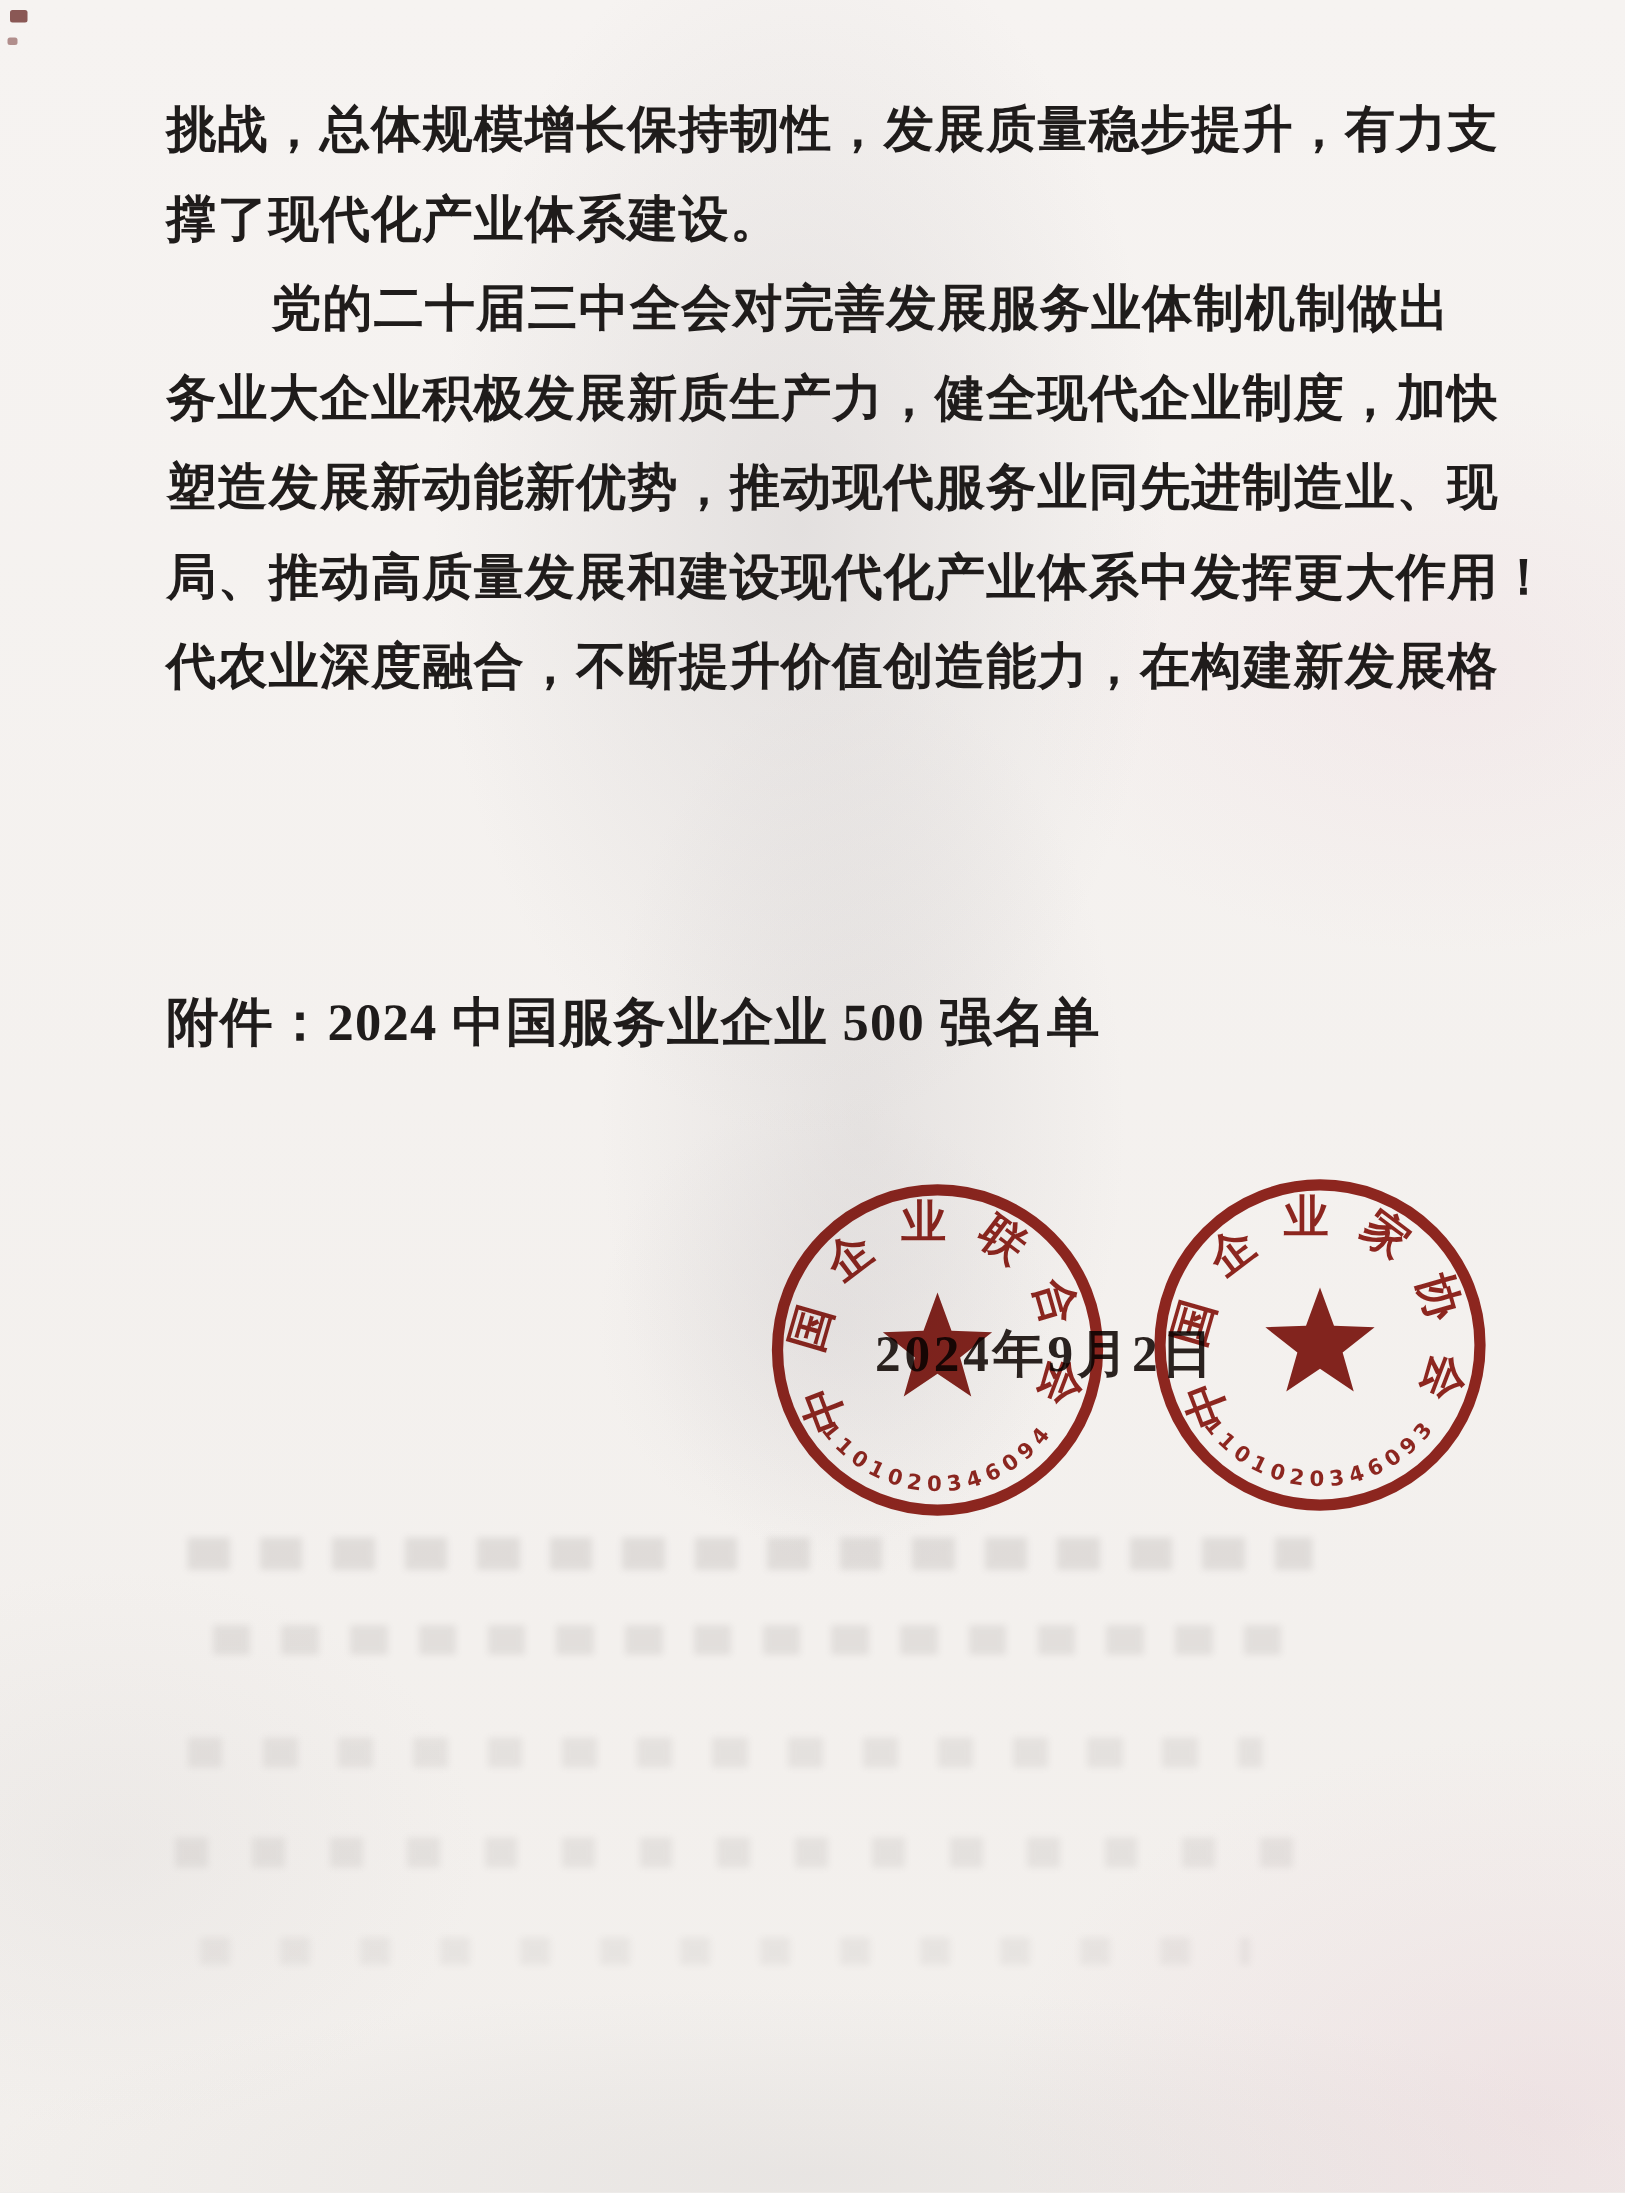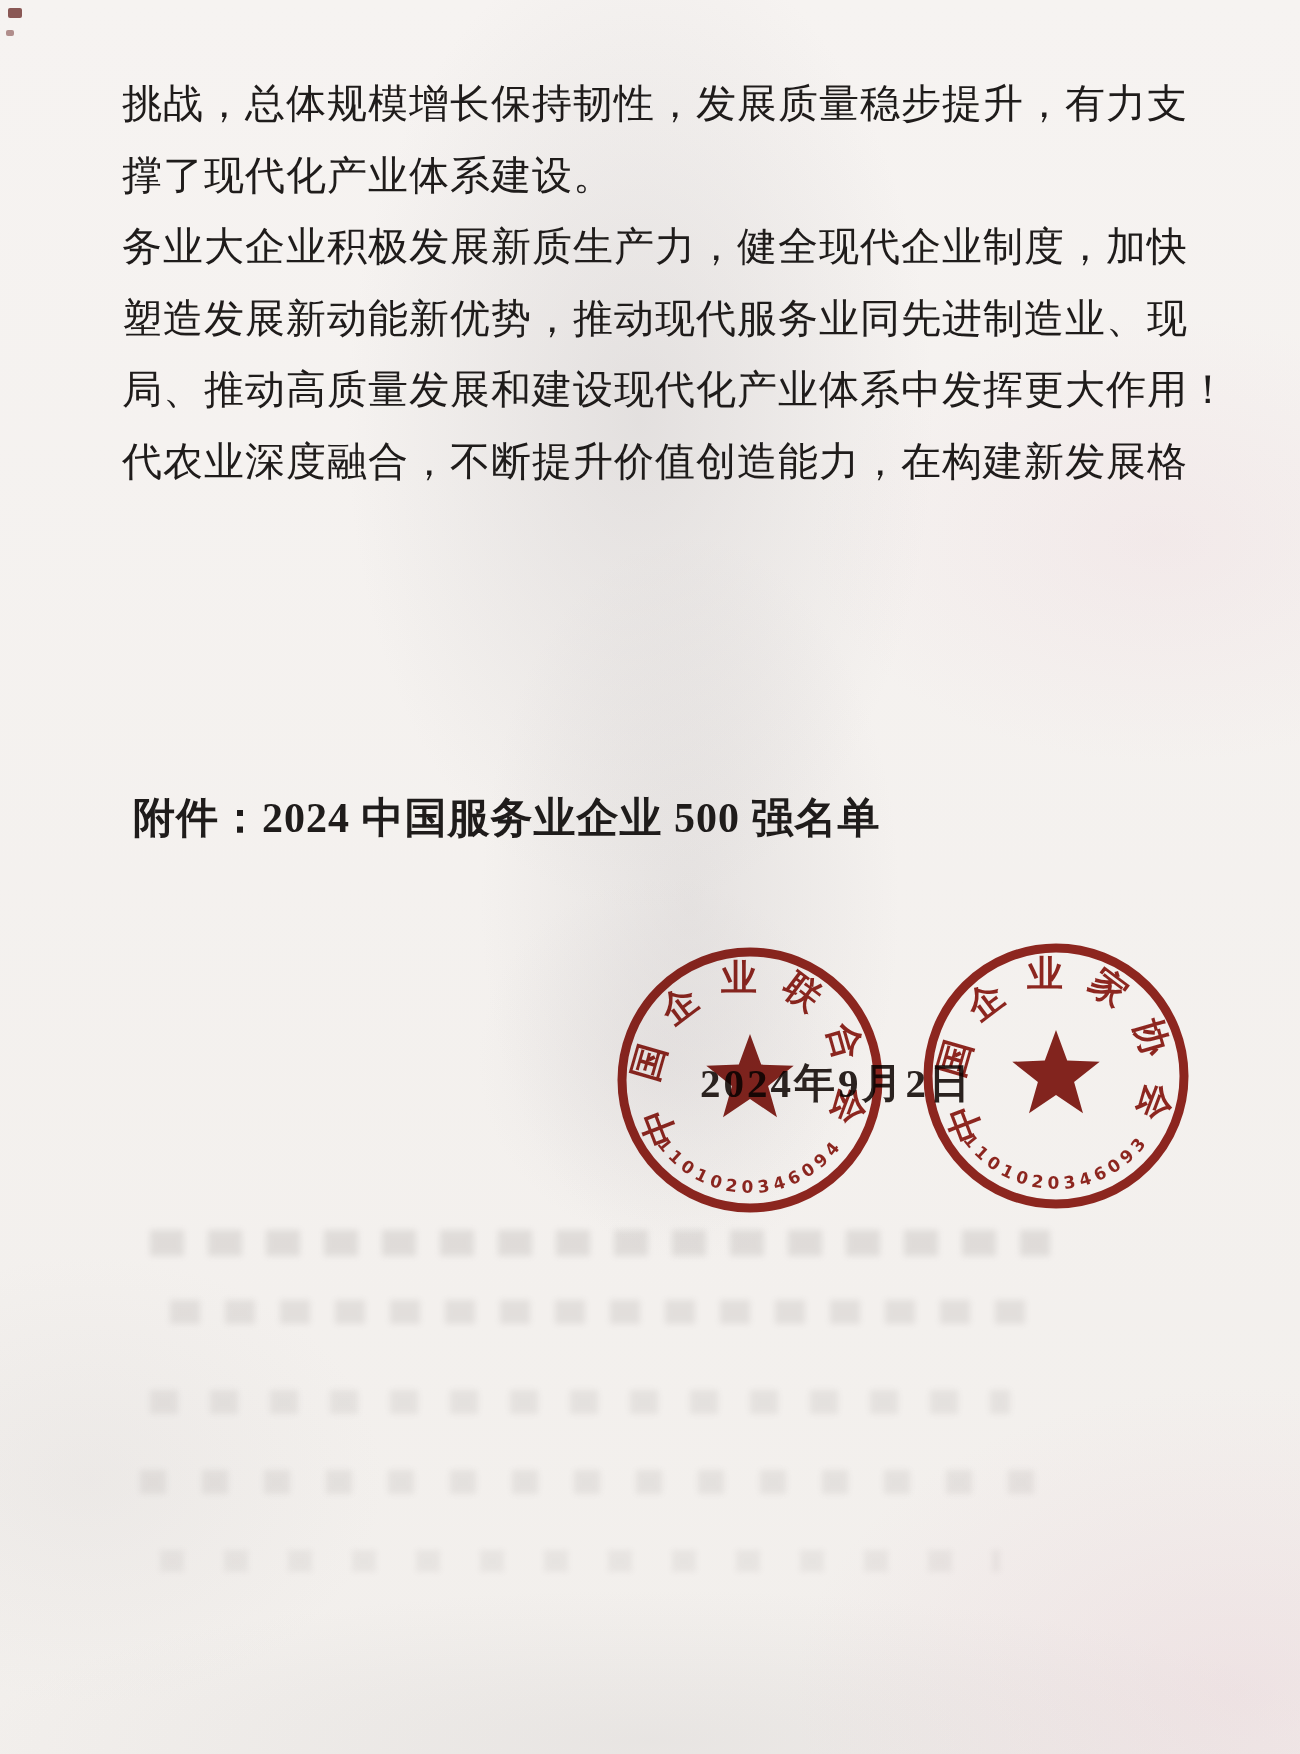--- a/index.html
+++ b/index.html
@@ -10,22 +10,22 @@
       radial-gradient(ellipse 420px 700px at 640px 420px, rgba(186,182,184,0.30), transparent 70%),
       radial-gradient(ellipse 300px 520px at 690px 900px, rgba(188,184,186,0.26), transparent 70%),
       radial-gradient(ellipse 260px 260px at 660px 1060px, rgba(205,200,202,0.25), transparent 70%),
       radial-gradient(ellipse 500px 320px at 1160px 540px, rgba(233,203,212,0.22), transparent 70%),
       radial-gradient(ellipse 620px 420px at 1240px 1690px, rgba(229,197,207,0.30), transparent 72%),
       radial-gradient(ellipse 420px 320px at 90px 1480px, rgba(202,198,198,0.16), transparent 70%),
       radial-gradient(ellipse 900px 200px at 650px 1740px, rgba(196,192,192,0.22), transparent 75%),
       linear-gradient(#f6f3f1,#f2efec);
   }
   .body-text{
-    position:absolute;left:122px;top:68px;width:938px;
-    font-size:40px;font-weight:400;color:#1f1c1b;
+    position:absolute;left:133px;top:68px;width:938px;
+    font-size:40px;font-weight:700;color:#1f1c1b;
     line-height:71.5px;letter-spacing:1px;
   }
   .line{height:71.5px;text-align:justify;text-align-last:justify;white-space:nowrap;}
   .line.loose{text-align-last:left;}
   .line.indent{padding-left:84px;}
   .attachment{
     position:absolute;left:133px;top:790px;width:900px;
     font-size:42px;font-weight:600;color:#1f1c1b;letter-spacing:1px;
   }
   .date-line{
@@ -42,20 +42,21 @@
   .speck{position:absolute;background:#5d1512;border-radius:2px;}
 </style>
 </head>
 <body>
 
 <div class="page">
 
   <div class="body-text">
     <div class="line loose" style="text-align-last:justify;">挑战，总体规模增长保持韧性，发展质量稳步提升，有力支</div>
     <div class="line loose">撑了现代化产业体系建设。</div>
+    <div class="line indent">党的二十届三中全会对完善发展服务业体制机制做出</div>
     <div class="line">务业大企业积极发展新质生产力，健全现代企业制度，加快</div>
     <div class="line">塑造发展新动能新优势，推动现代服务业同先进制造业、现</div>
     <div class="line">局、推动高质量发展和建设现代化产业体系中发挥更大作用！</div>
     <div class="line">代农业深度融合，不断提升价值创造能力，在构建新发展格</div>
   </div>
 
   <div class="attachment">附件：2024 中国服务业企业 500 强名单</div>
 
   <div class="date-line">2024年9月2日</div>
 

